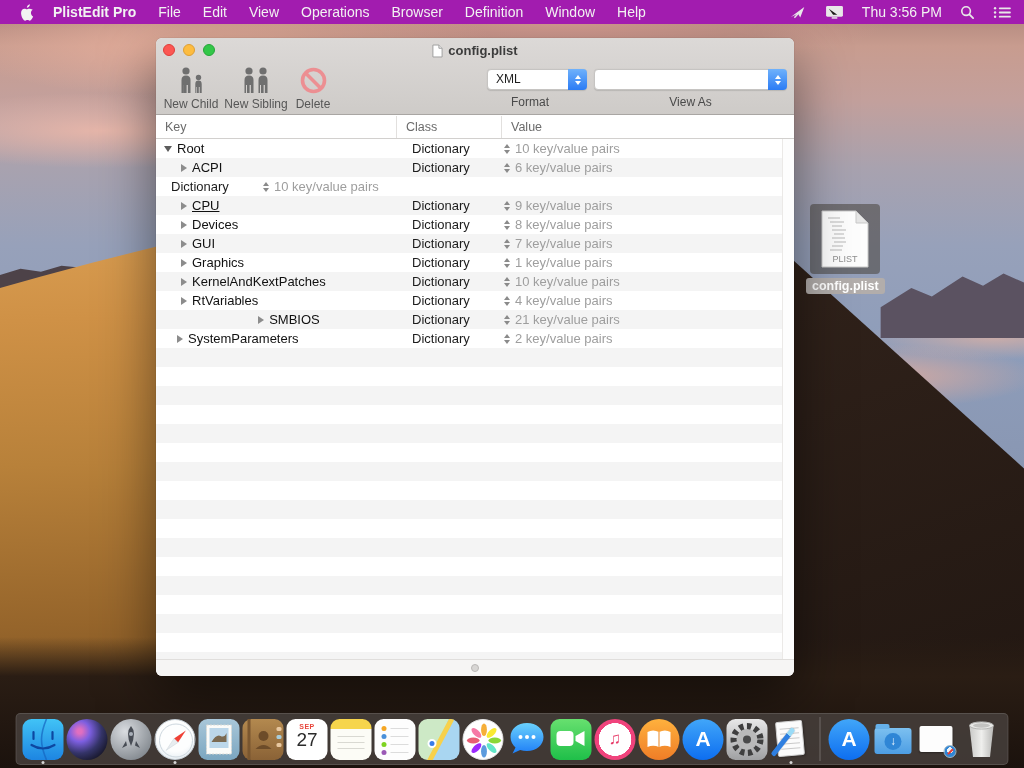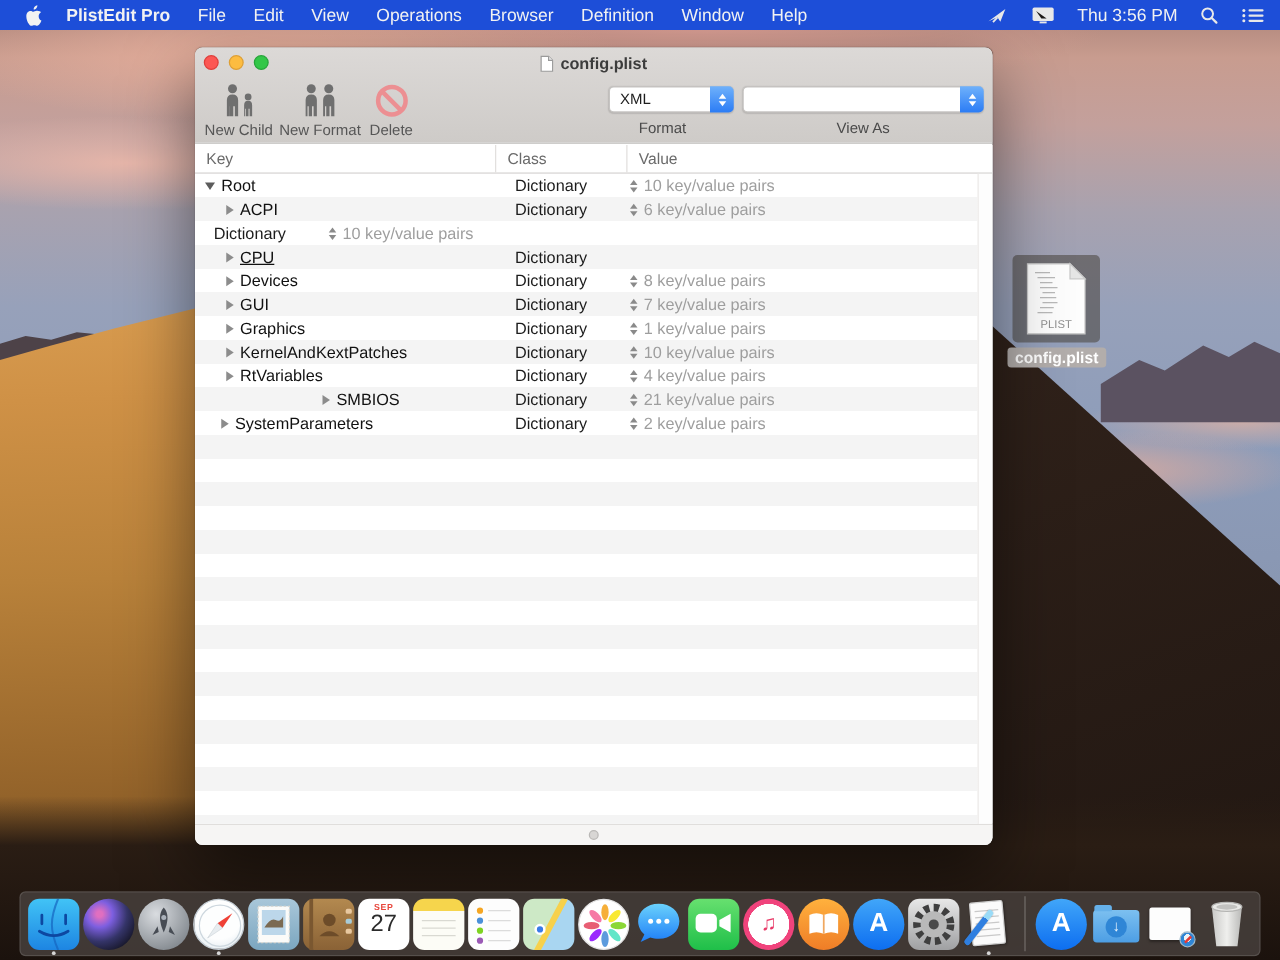--- a/index.html
+++ b/index.html
@@ -26,21 +26,21 @@
     clip-path:polygon(0 37.5%,4% 36%,9% 34.2%,15.6% 32%,15.6% 100%,0 100%); }
   .mtns-right { position:absolute; inset:0; background:#5b5261;
     clip-path:polygon(86% 40%,89% 37.5%,91% 38.6%,94% 36%,96% 37.2%,98% 35.6%,100% 36.8%,100% 44%,86% 44%); }
   .dune-right { position:absolute; inset:0;
     background:linear-gradient(160deg,#4a372c 0%,#33241c 40%,#201611 100%);
     clip-path:polygon(75.9% 32%,100% 61%,100% 100%,75.9% 100%); }
   .ground { position:absolute; left:0; right:0; bottom:0; height:17%;
     background:linear-gradient(180deg, rgba(42,29,20,0) 0%, #2a1d14 30%, #1b120d 100%); }
 
   
-  .menubar { position:absolute; left:0; top:0; right:0; height:24px; background:#1d4ed8;
+  .menubar { position:absolute; left:0; top:0; right:0; height:24px; background:#a21caf;
     display:flex; align-items:center; padding:0 12px; color:#f2f2f2; font-size:14px; z-index:50; }
   .menubar .mi { padding:0 11px; line-height:24px; white-space:nowrap; }
   .menubar .app-name { font-weight:bold; }
   .mb-right { margin-left:auto; display:flex; align-items:center; gap:18px; }
   .mb-right svg { display:block; }
   .clock { font-size:14px; }
 
   
   .window { position:absolute; left:156px; top:38px; width:638px; height:638px; border-radius:6px;
     background:#fff; box-shadow:0 22px 55px rgba(0,0,0,.5), 0 0 1px rgba(0,0,0,.4); z-index:10; }
@@ -253,21 +253,21 @@
       </div>
       <div class="tool tool-newsibling">
         <div class="ticon">
           <svg width="32" height="27" viewBox="0 0 32 27">
             <circle cx="9" cy="4" r="3.6" fill="#6f6f6f"></circle>
             <path d="M4.5 26 V13 q0-4.5 4.5-4.5 t4.5 4.5 V26 h-2.6 v-8 h-1.3 v8 H7 v-8 H6 v8 Z" fill="#6f6f6f"></path>
             <circle cx="23" cy="4" r="3.6" fill="#6f6f6f"></circle>
             <path d="M18.5 26 V13 q0-4.5 4.5-4.5 t4.5 4.5 V26 h-2.6 v-8 h-1.3 v8 H21 v-8 h-1 v8 Z" fill="#6f6f6f"></path>
           </svg>
         </div>
-        <div class="tlabel">New Format</div>
+        <div class="tlabel">New Sibling</div>
       </div>
       <div class="tool tool-delete">
         <div class="ticon">
           <svg width="27" height="27" viewBox="0 0 27 27">
             <circle cx="13.5" cy="13.5" r="11" fill="none" stroke="#ec8f92" stroke-width="3.6"></circle>
             <line x1="6" y1="6.5" x2="21" y2="21.5" stroke="#ec8f92" stroke-width="3.6"></line>
           </svg>
         </div>
         <div class="tlabel">Delete</div>
       </div>
@@ -334,20 +334,27 @@
             </span>
             <span>10 key/value pairs</span>
           </div>
         </div>
         <div class="row">
           <div class="cell-key" style="padding-left: 25px; text-decoration: underline;">
             <span class="tri right"></span>
             <span>CPU</span>
           </div>
           <div class="cell-class">Dictionary</div>
+          <div class="cell-value">
+            <span class="stepper">
+              <span class="up"></span>
+              <span class="dn"></span>
+            </span>
+            <span>9 key/value pairs</span>
+          </div>
         </div>
         <div class="row">
           <div class="cell-key" style="padding-left: 25px;">
             <span class="tri right"></span>
             <span>Devices</span>
           </div>
           <div class="cell-class">Dictionary</div>
           <div class="cell-value">
             <span class="stepper">
               <span class="up"></span>

